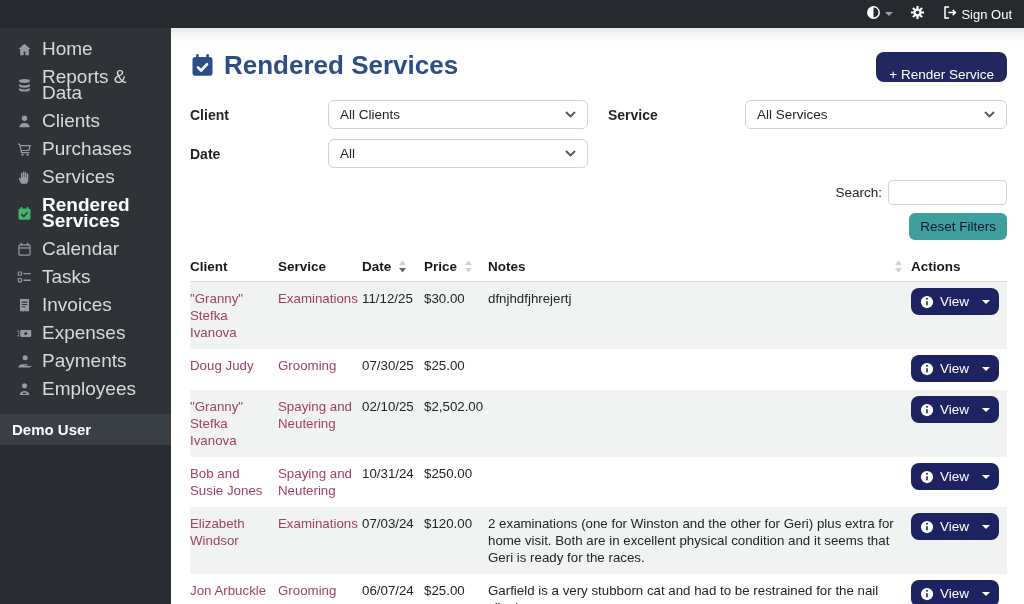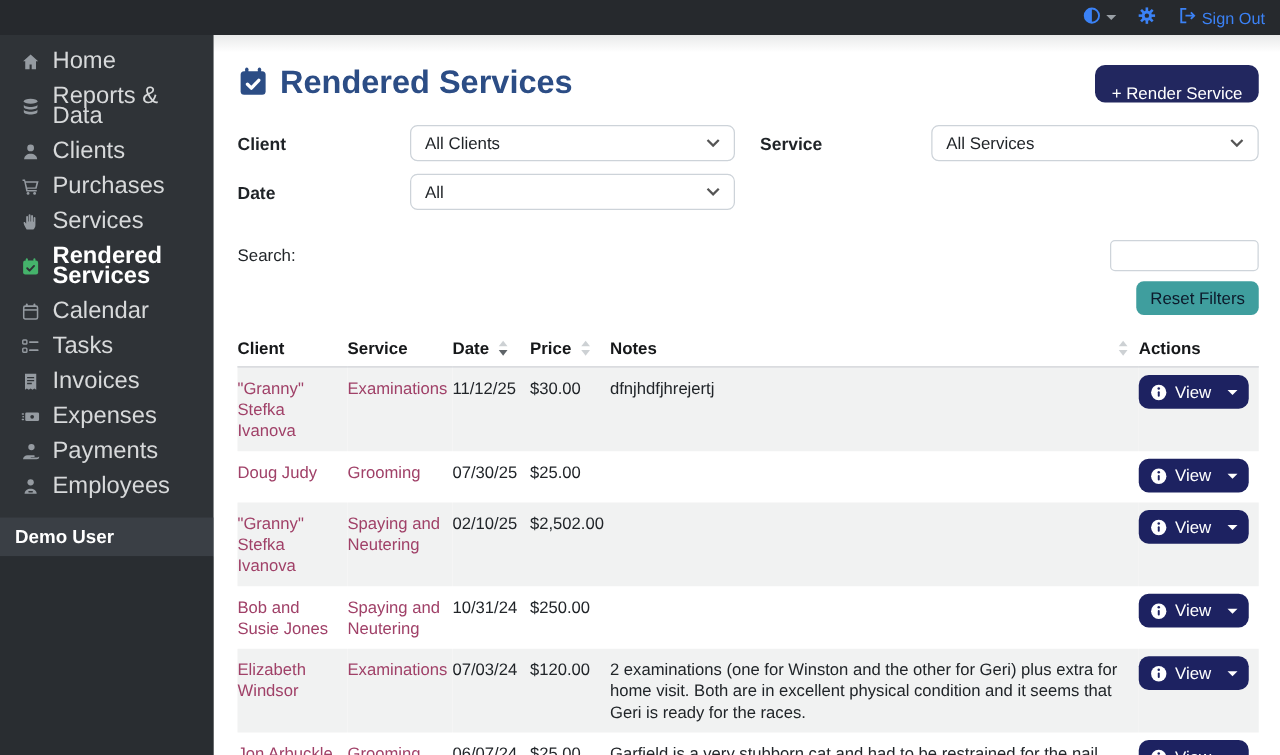--- a/index.html
+++ b/index.html
@@ -6,21 +6,21 @@
   html,body { width:1024px; height:604px; overflow:hidden;
     font-family:"Liberation Sans", sans-serif; background:#fff; }
 
   
   .topbar { position:absolute; top:0; left:0; right:0; height:28px; background:#26292d; z-index:5; }
   .brand-zone { position:absolute; left:0; top:0; width:171px; height:28px; background:#1d2125;
     display:flex; align-items:center; padding-left:10px; cursor:pointer; }
   .brand { display:flex; align-items:center; color:#5ecc8e; font-weight:bold; font-size:18px; letter-spacing:.3px; }
   .brand svg { width:17px; height:17px; fill:#5ecc8e; margin:0 1px; }
   .topbar-right { position:absolute; right:12px; top:0; height:28px; display:flex; align-items:center; gap:17px; color:#9aa0a6; }
-  .tb-item { display:flex; align-items:center; gap:4px; cursor:pointer; font-size:13px; color:#3b82f6;justify-content:center; }
+  .tb-item { display:flex; align-items:center; gap:4px; cursor:pointer; font-size:13px; color:#ffffff;justify-content:center; }
   .tb-item svg { width:15px; height:15px; }
   .caret-down { width:0; height:0; border-left:4px solid transparent; border-right:4px solid transparent; border-top:4px solid #9aa0a6; }
 
   
   .sidebar { position:absolute; top:28px; left:0; width:171px; bottom:0; background:#2f3337; display:flex; flex-direction:column; }
   .nav-list { padding-top:7px; }
   .nav-item { display:flex; align-items:center; gap:10px; padding:6px 10px 6px 17px;
     color:#d7d9da; font-size:19px; line-height:16px; cursor:pointer; }
   .nav-item .ic { width:15px; height:15px; flex:0 0 15px; color:#959ba1; --chk:#2f3337; }
   .nav-item .ic svg { width:15px; height:15px; fill:currentColor; display:block; }
@@ -44,21 +44,21 @@
   .filters { margin-top:18px; }
   .f-row { display:flex; align-items:center; margin-bottom:10px; }
   .f-label { width:138px; font-size:14px; font-weight:bold; color:#1f2327; }
   .f-label2 { width:137px; font-size:14px; font-weight:bold; color:#1f2327; }
   .select { width:260px; height:29px; border:1px solid #cdd3d9; border-radius:6px; background:#fff;
     display:flex; align-items:center; justify-content:space-between; padding:0 11px; font-size:13.5px; color:#212529; cursor:pointer; }
   .select.grow { flex:1; }
   .f-spacer { width:20px; }
   .select svg { width:11px; height:7px; stroke:#555; stroke-width:1.8; fill:none; }
 
-  .search-row { display:flex; justify-content:space-between; align-items:center; gap:6px; margin-top:24px; }
+  .search-row { display:flex; justify-content:flex-end; align-items:center; gap:6px; margin-top:12px; }
   .search-row label { font-size:13.5px; color:#212529; }
   .search-input { width:119px; height:25px; border:1px solid #ced4da; border-radius:4px; font-size:13px; padding:0 6px; font-family:inherit; }
   .reset-row { display:flex; justify-content:flex-end; margin-top:8px; }
   .btn-reset { background:#3f9e9e; color:#0c1a2b; border:none; border-radius:6px; height:27px;
     padding:0 11px; font-size:13.5px; font-family:inherit; cursor:pointer; }
 
   
   table { width:100%; border-collapse:collapse; table-layout:fixed; margin-top:14px; }
   col.c-client{width:88px} col.c-service{width:84px} col.c-date{width:62px}
   col.c-price{width:64px} col.c-notes{width:423px} col.c-actions{width:96px}

